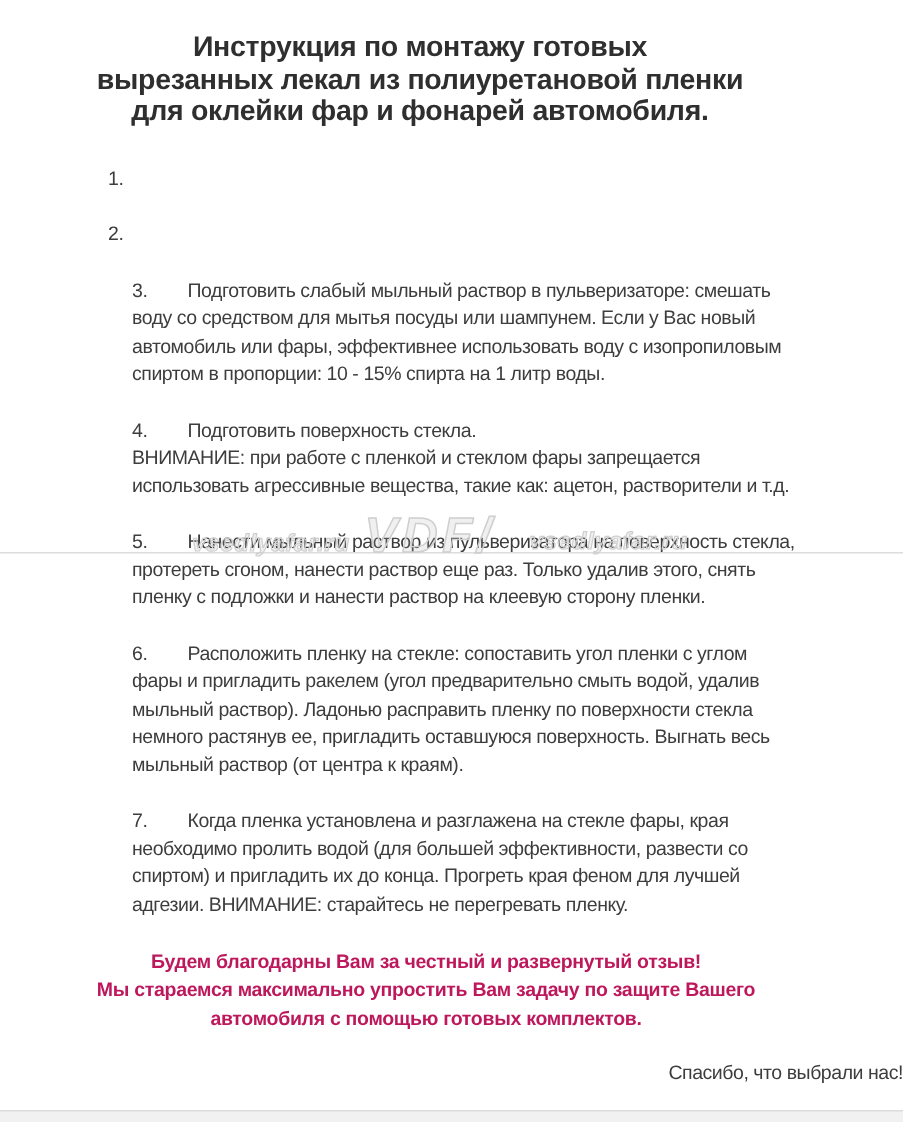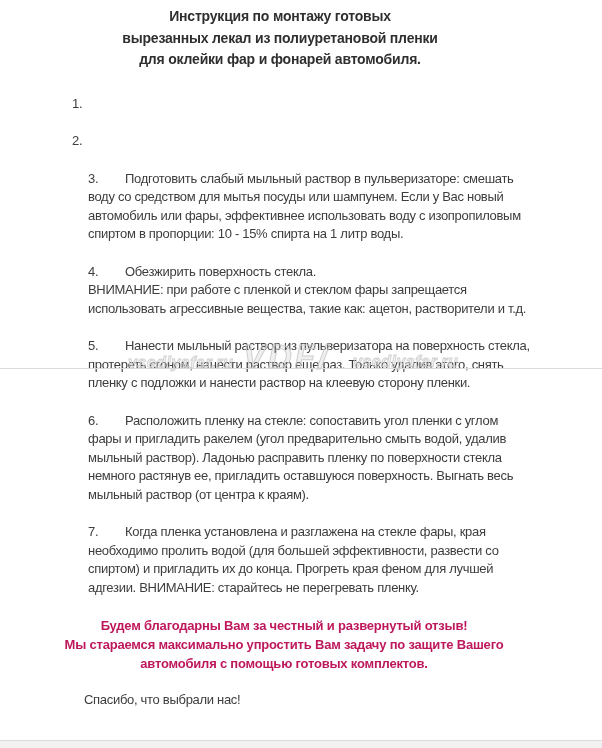--- a/index.html
+++ b/index.html
@@ -8,23 +8,23 @@
     width:602px; height:748px;
     box-sizing:border-box;
     padding-top:5px;
     background:#ffffff;
     font-family:"Liberation Sans","DejaVu Sans",sans-serif;
     color:#3d3d3d;
     overflow:hidden;
   }
   .title {
     width:560px;
-    margin:1px 0 24px 0;
+    margin:16px 0 24px 0;
     text-align:center;
-    font-size:14px;
+    font-size:19px;
     font-weight:bold;
     line-height:21.5px;
     color:#2f2f2f;
     letter-spacing:-0.2px;
     white-space:pre-line;
   }
   .content { margin-left:72px; width:504px; font-size:13px; line-height:18.5px; letter-spacing:-0.3px; }
   .hang { display:flex; margin:0 0 19px 0; }
   .hang .num { flex:none; width:17px; }
   .hang .body { white-space:pre-line; }
@@ -39,20 +39,21 @@
     line-height:19px;
     letter-spacing:-0.2px;
     color:#be185d;
     white-space:pre-line;
   }
   .thanks {
     margin:18px 0 0 84px;
     font-size:13px;
     line-height:18.5px;
     letter-spacing:-0.3px;
+    text-align:right;
   }
   
   .watermark { position:absolute; top:340px; left:0; width:602px; height:46px; pointer-events:none; }
   .wm-rule { position:absolute; top:28px; left:0; right:0; height:1px; background:#dcdcdc; }
   .wm-text {
     position:absolute;
     font-style:italic; font-weight:bold;
     color:rgba(170,170,170,0.18);
     -webkit-text-stroke:0.8px #cfcfcf;
     letter-spacing:0.5px;
@@ -83,21 +84,21 @@
 
     <div class="hang">
       <span class="num">2.</span>
     </div>
 
     <p class="para"><span class="pnum">3.</span><span class="ptext">Подготовить слабый мыльный раствор в пульверизаторе: смешать
 воду со средством для мытья посуды или шампунем. Если у Вас новый
 автомобиль или фары, эффективнее использовать воду с изопропиловым
 спиртом в пропорции: 10 - 15% спирта на 1 литр воды.</span></p>
 
-    <p class="para"><span class="pnum">4.</span><span class="ptext">Обезжирить поверхность стекла.
+    <p class="para"><span class="pnum">4.</span><span class="ptext">Подготовить поверхность стекла.
 ВНИМАНИЕ: при работе с пленкой и стеклом фары запрещается
 использовать агрессивные вещества, такие как: ацетон, растворители и т.д.</span></p>
 
     <p class="para"><span class="pnum">5.</span><span class="ptext">Нанести мыльный раствор из пульверизатора на поверхность стекла,
 протереть сгоном, нанести раствор еще раз. Только удалив этого, снять
 пленку с подложки и нанести раствор на клеевую сторону пленки.</span></p>
 
     <p class="para"><span class="pnum">6.</span><span class="ptext">Расположить пленку на стекле: сопоставить угол пленки с углом
 фары и пригладить ракелем (угол предварительно смыть водой, удалив
 мыльный раствор). Ладонью расправить пленку по поверхности стекла

